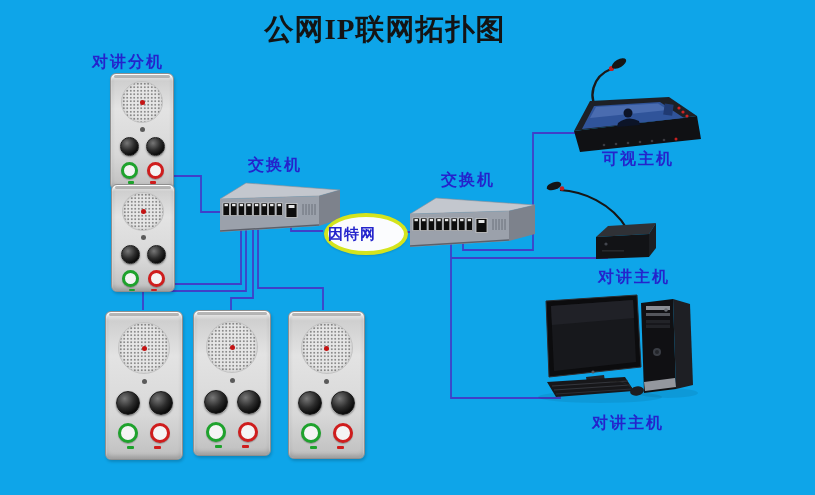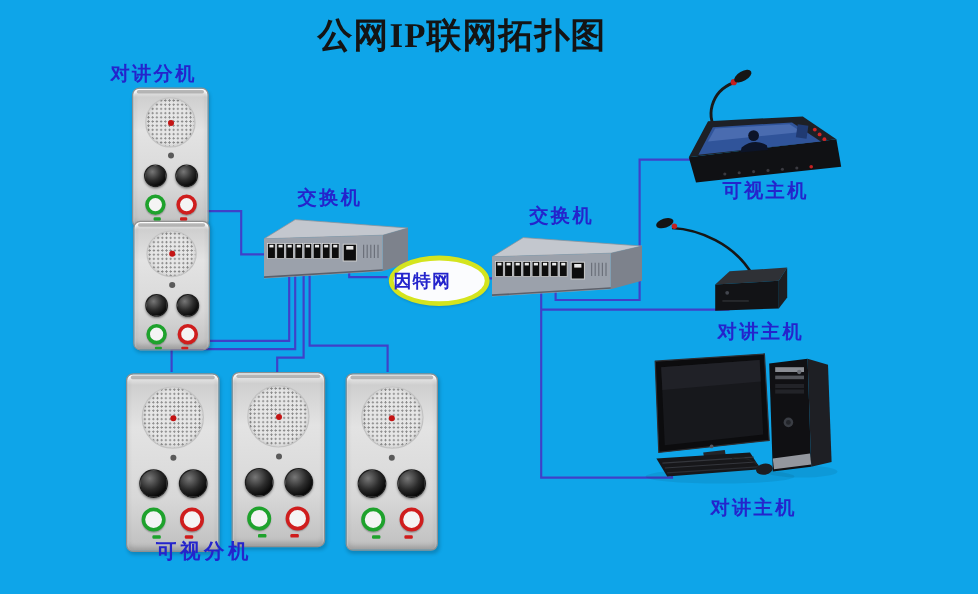--- a/index.html
+++ b/index.html
@@ -253,21 +253,20 @@
   </svg>
 
   <div class="title">公网IP联网拓扑图</div>
 
   <div class="lbl" style="left:92px;top:52px;">对讲分机</div>
   <div class="lbl" style="left:248px;top:155px;">交换机</div>
   <div class="lbl" style="left:441px;top:170px;">交换机</div>
   <div class="lbl" style="left:602px;top:149px;">可视主机</div>
   <div class="lbl" style="left:598px;top:267px;text-align:right;">对讲主机</div>
   <div class="lbl" style="left:592px;top:413px;">对讲主机</div>
-  <div class="lbl lbl-big" style="left:130px;top:448px;">可视分机</div>
 
   <div class="internet">
     <span>因特网</span>
   </div>
 
   <div class="panel panel-sm" style="left:110px;top:73px;width:62px;height:108px;">
     <div class="grille">
         <i class="reddot"></i>
       </div>
     <div class="ind"></div>

